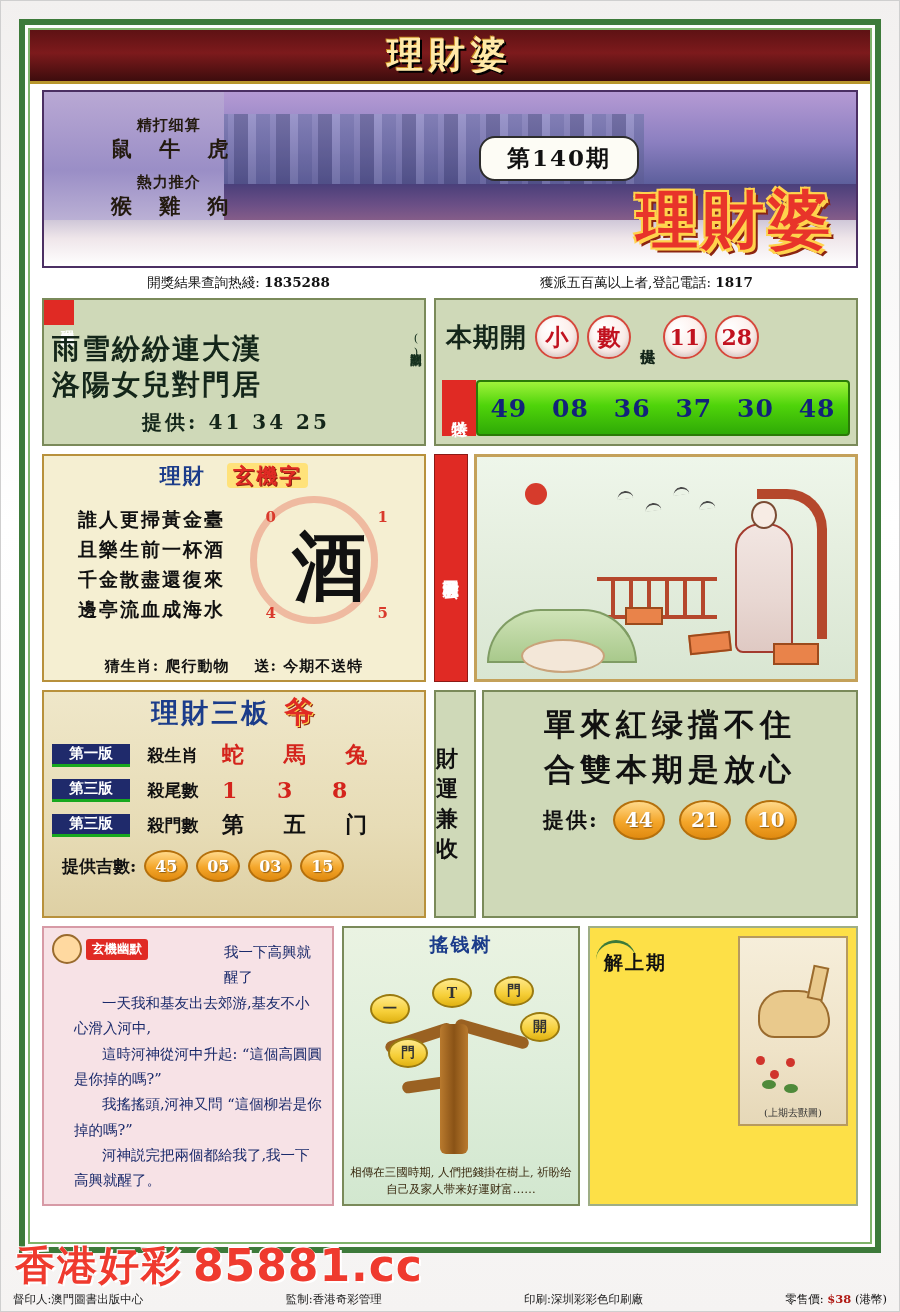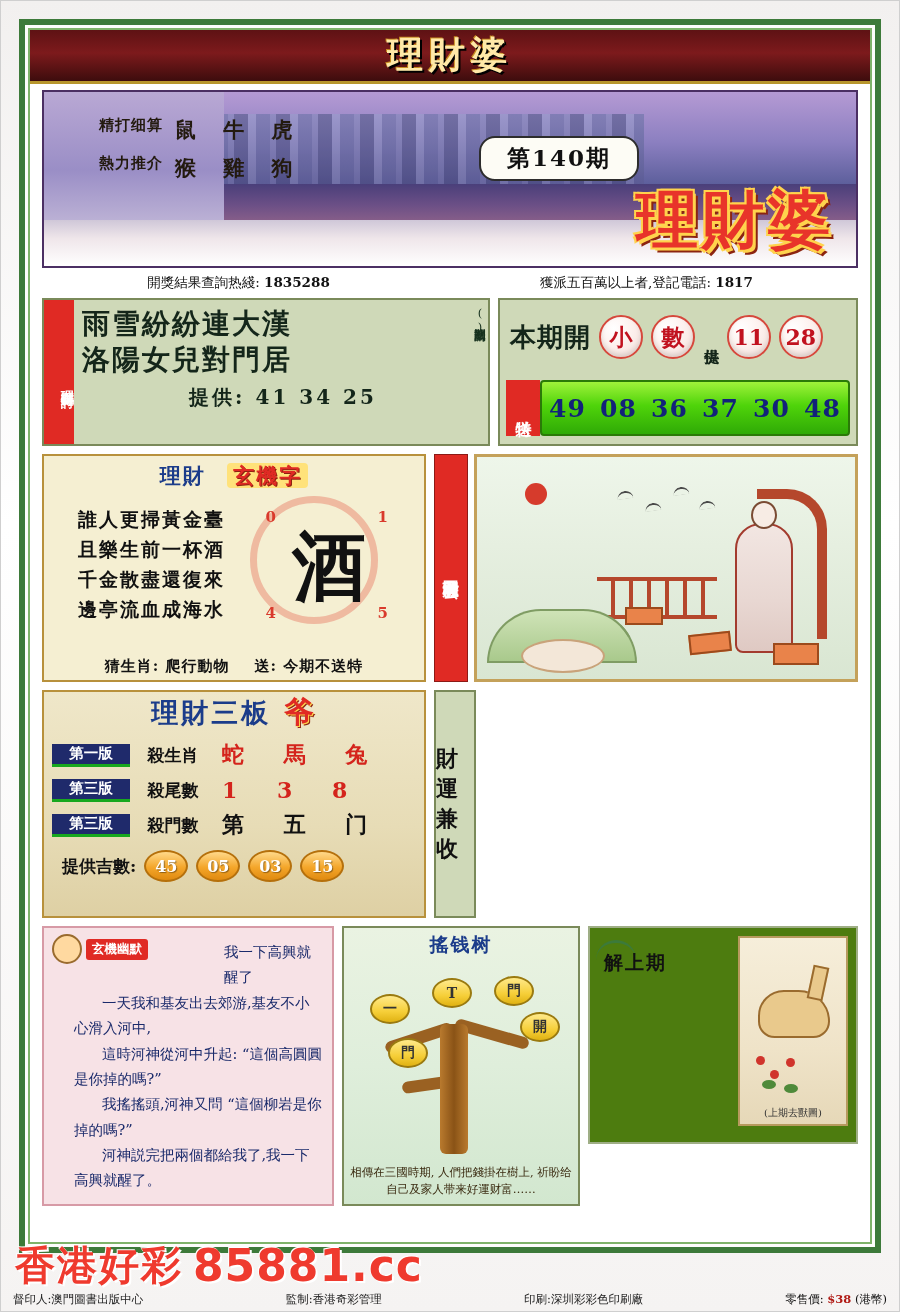--- a/index.html
+++ b/index.html
@@ -81,21 +81,21 @@
     background: linear-gradient(180deg,#cfc7d8 0%, #efe6ea 40%, #ffffff 100%);
   }
   .hero-left {
     position: absolute; left: 0; top: 0; width: 180px; bottom: 0;
     background: linear-gradient(180deg,#b9a8d4 0%,#9a8ec6 45%,#d9d0e2 100%);
   }
   .zodiac {
     position: absolute; left: 55px; top: 24px; color: #231a0f;
     font-family: "DejaVu Serif", serif;
   }
-  .zodiac .row { display: flex; align-items: flex-start; margin-bottom: 10px; }
+  .zodiac .row { display: flex; align-items: center; margin-bottom: 10px; flex-direction: column; }
   .zodiac .tag { font-size: 15px; font-weight: bold; letter-spacing: 1px; }
   .zodiac .animals { font-size: 21px; font-weight: bold; letter-spacing: 10px; margin-left: 12px; }
   .issue-box {
     position: absolute; left: 435px; top: 44px;
     padding: 5px 26px;
     background: #fdfcf5;
     border: 2px solid #2d2d2d;
     border-radius: 16px;
     font-family: "DejaVu Serif", serif;
     font-size: 23px;
@@ -128,24 +128,25 @@
   }
   .hotline b { font-weight: bold; }
 
   
   .main { position: absolute; left: 12px; top: 268px; right: 12px; }
 
   .row1 { display: flex; gap: 8px; }
 
   
   .poem-panel {
-    width: 448px; height: 148px;
+    width: 384px; height: 148px;
     background: #cfd9b8;
     border: 2px solid #7a8a5a;
     display: flex;
+    flex-direction: column;
   }
   .poem-side {
     width: 30px;
     background: #e02a24;
     color: #fff;
     font-family: "DejaVu Serif", serif;
     font-size: 13px;
     font-weight: bold;
     line-height: 1.15;
     text-align: center;
@@ -510,22 +511,22 @@
     background: #9a6122; border-radius: 6px;
   }
   .tree-caption {
     position: absolute; left: 6px; right: 6px; bottom: 6px;
     font-family: "DejaVu Serif", serif;
     font-size: 11.5px; color: #3a2a10; line-height: 1.5;
     text-align: center;
   }
 
   .last-panel {
-    flex: 1; height: 218px;
-    background: #4d7c0f;
+    flex: 1; height: 280px;
+    background: #fde047;
     border: 2px solid #9fae86;
     position: relative; overflow: hidden;
   }
   .last-title {
     position: absolute; left: 14px; top: 22px;
     font-family: "DejaVu Serif", serif;
     font-size: 19px; font-weight: bold; color: #111;
     letter-spacing: 2px;
   }
   .swoosh {
@@ -749,20 +750,30 @@
               <span class="oval">05</span>
               <span class="oval">03</span>
               <span class="oval">15</span>
             </div>
           </div>
 
           <div class="caiyun">
             <div class="caiyun-tag">
               <span>財運兼收</span>
             </div>
+            <div class="caiyun-body">
+              <div class="caiyun-line">單來紅绿擋不住</div>
+              <div class="caiyun-line">合雙本期是放心</div>
+              <div class="caiyun-foot">
+                <span class="lbl">提供:</span>
+                <span class="big-oval">44</span>
+                <span class="big-oval">21</span>
+                <span class="big-oval">10</span>
+              </div>
+            </div>
           </div>
         </div>
 
         <div class="row4">
 
           <div class="joke">
             <div class="joke-badge">
               <span class="joke-face"></span>
               <span class="joke-badge-text">玄機幽默</span>
             </div>

